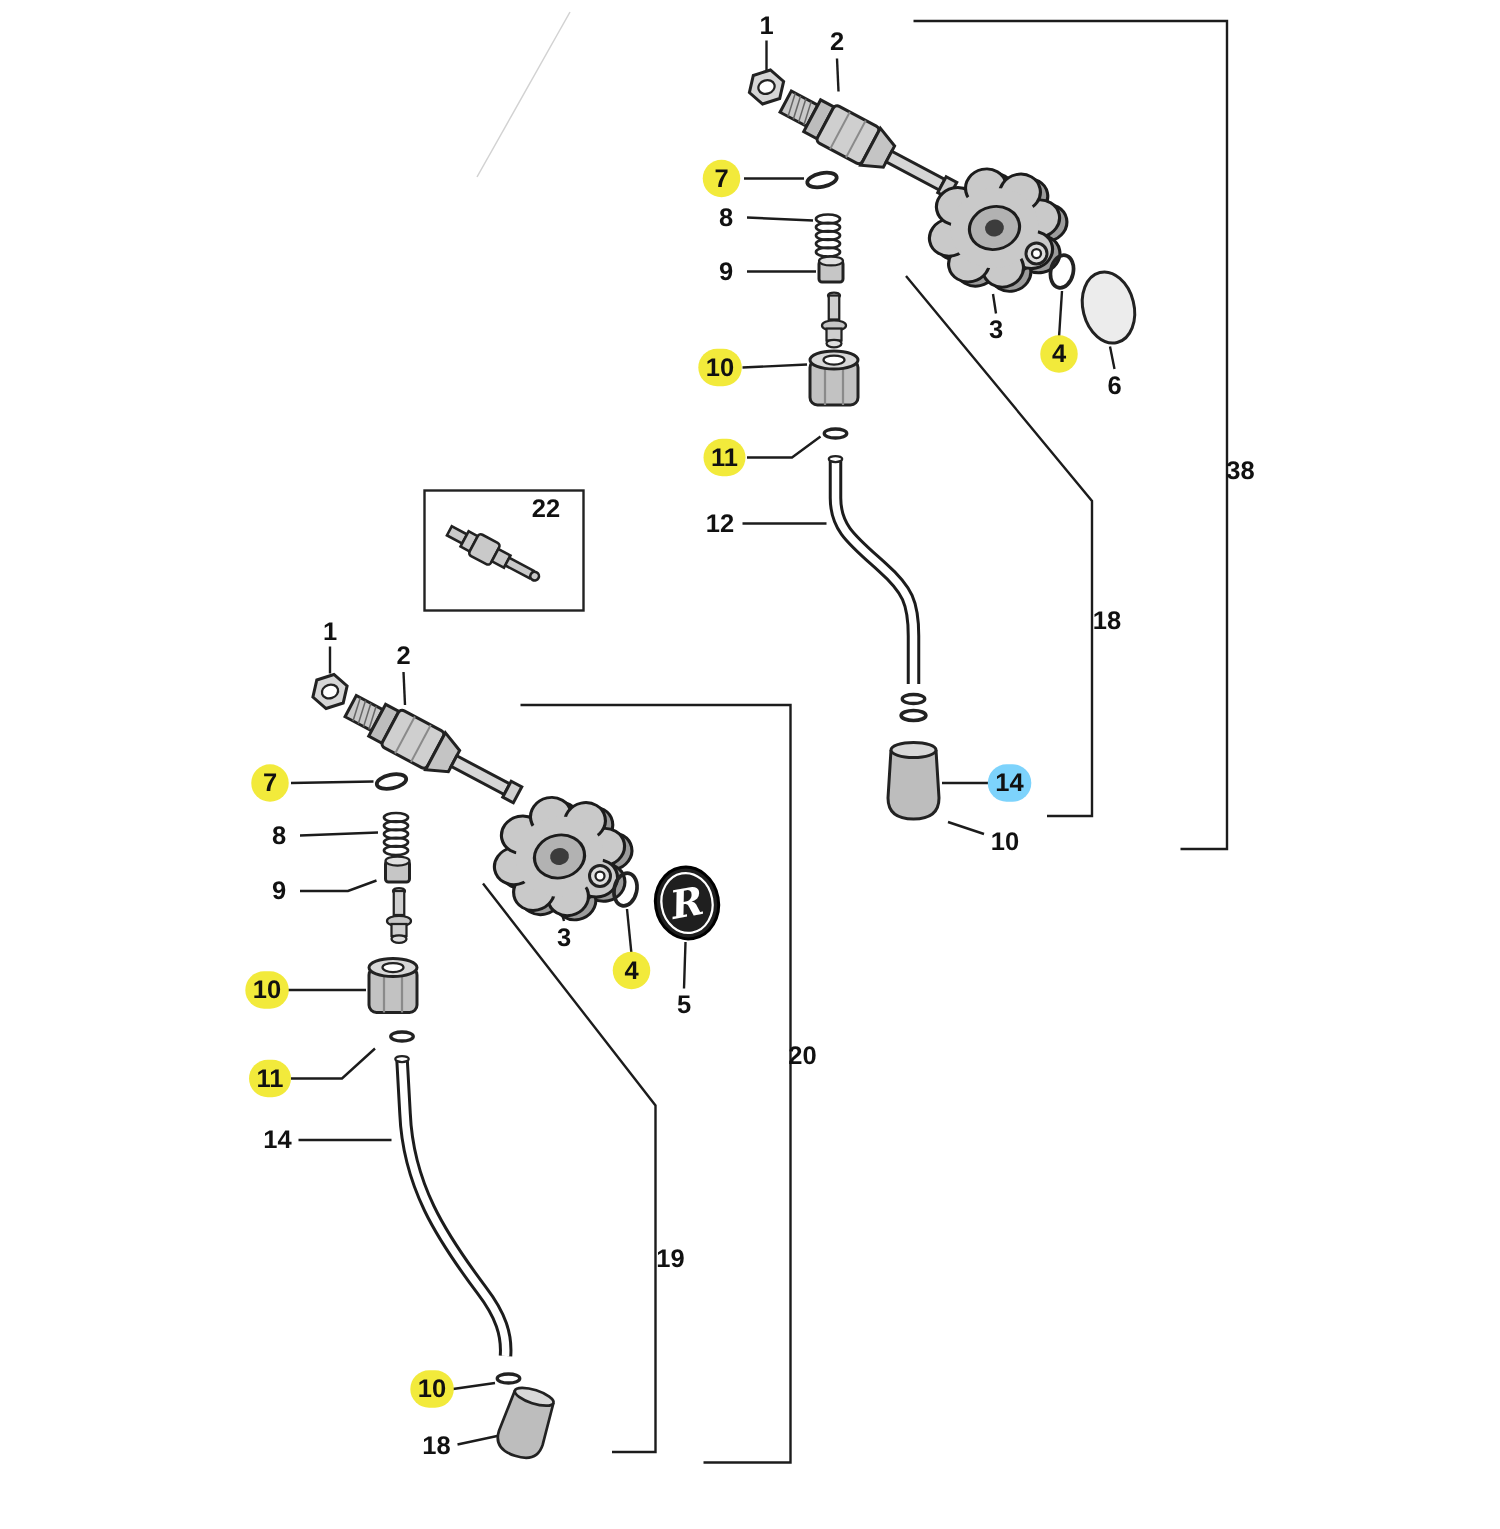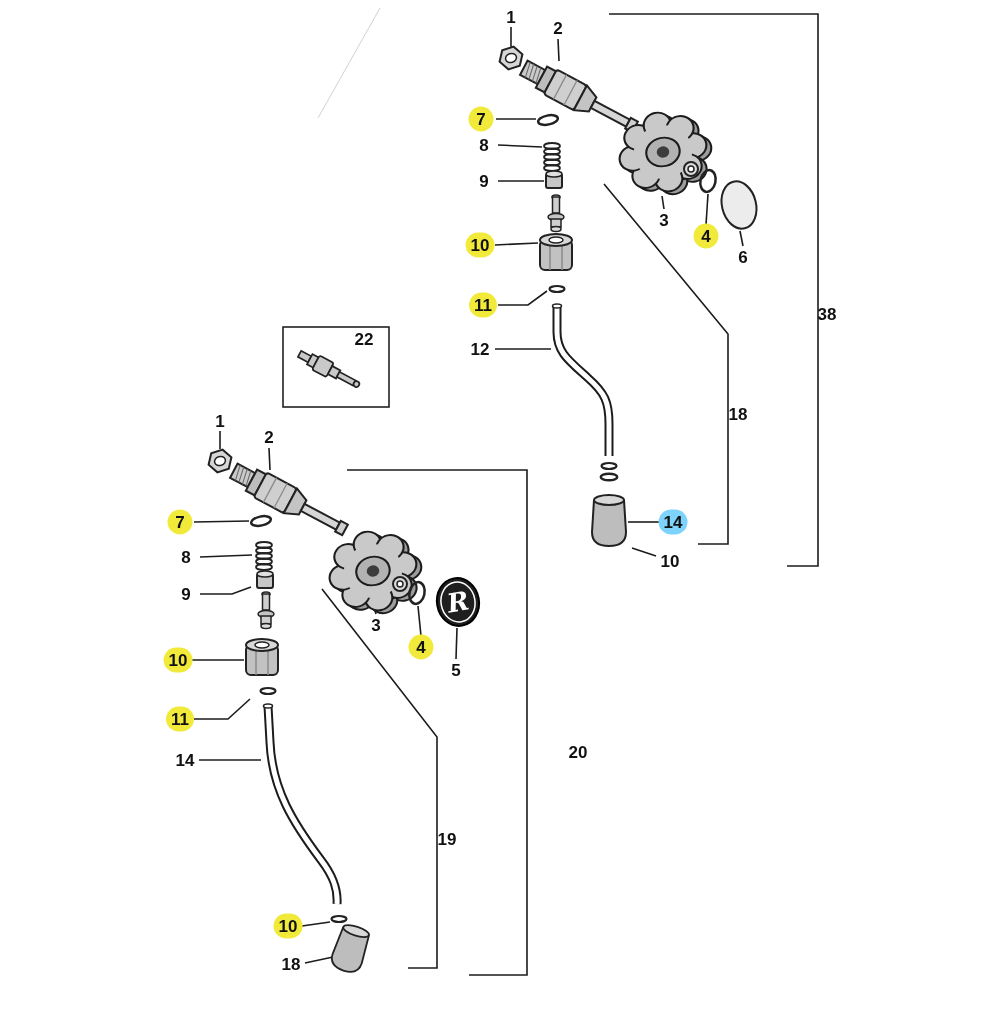--- a/index.html
+++ b/index.html
@@ -244,19 +244,19 @@
       <div class="label" style="left: 269px; top: 437px;">2</div>
       <div class="label hl" style="left: 180px; top: 522px; background: rgb(242, 234, 59);">7</div>
       <div class="label" style="left: 186px; top: 557px;">8</div>
       <div class="label" style="left: 186px; top: 594px;">9</div>
       <div class="label hl" style="left: 178px; top: 660px; background: rgb(242, 234, 59);">10</div>
       <div class="label hl" style="left: 180px; top: 719px; background: rgb(242, 234, 59);">11</div>
       <div class="label" style="left: 185px; top: 760px;">14</div>
       <div class="label" style="left: 376px; top: 625px;">3</div>
       <div class="label hl" style="left: 421px; top: 647px; background: rgb(242, 234, 59);">4</div>
       <div class="label" style="left: 456px; top: 670px;">5</div>
-      <div class="label" style="left: 535px; top: 752px; margin-left: 43px;">20</div>
+      <div class="label" style="left: 535px; top: 704px;">20</div>
       <div class="label" style="left: 447px; top: 839px;">19</div>
       <div class="label hl" style="left: 288px; top: 926px; background: rgb(242, 234, 59);">10</div>
       <div class="label" style="left: 291px; top: 964px;">18</div>
     </div>
 
 </div>
 
 </body></html>

